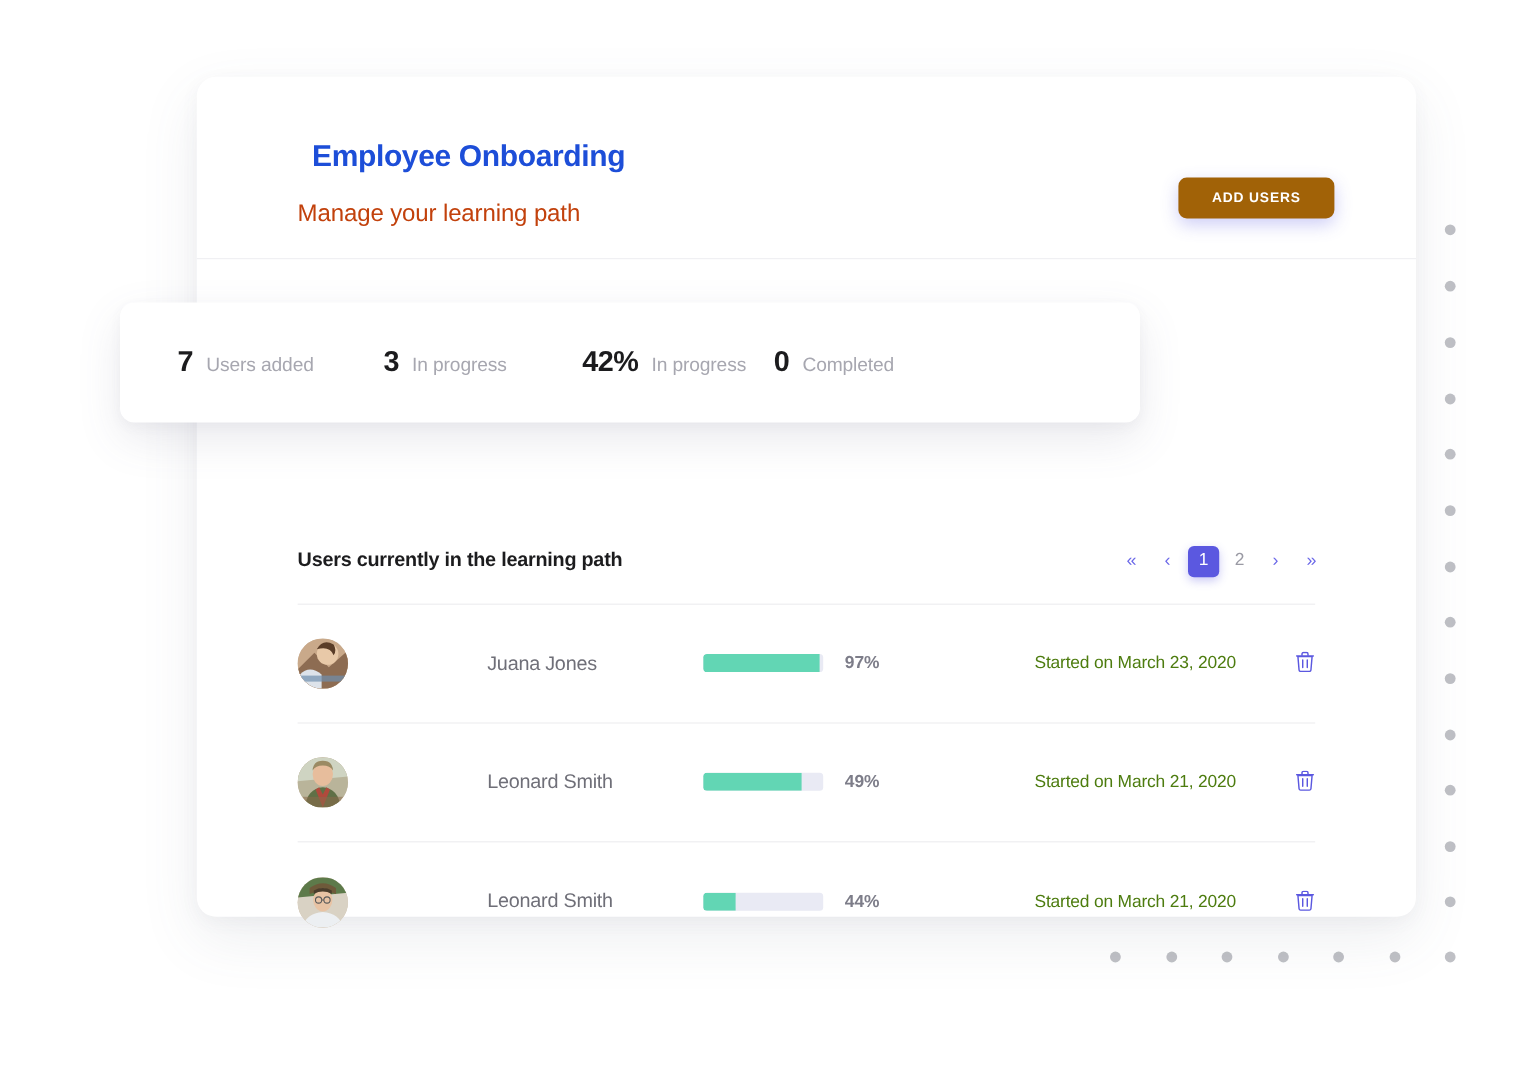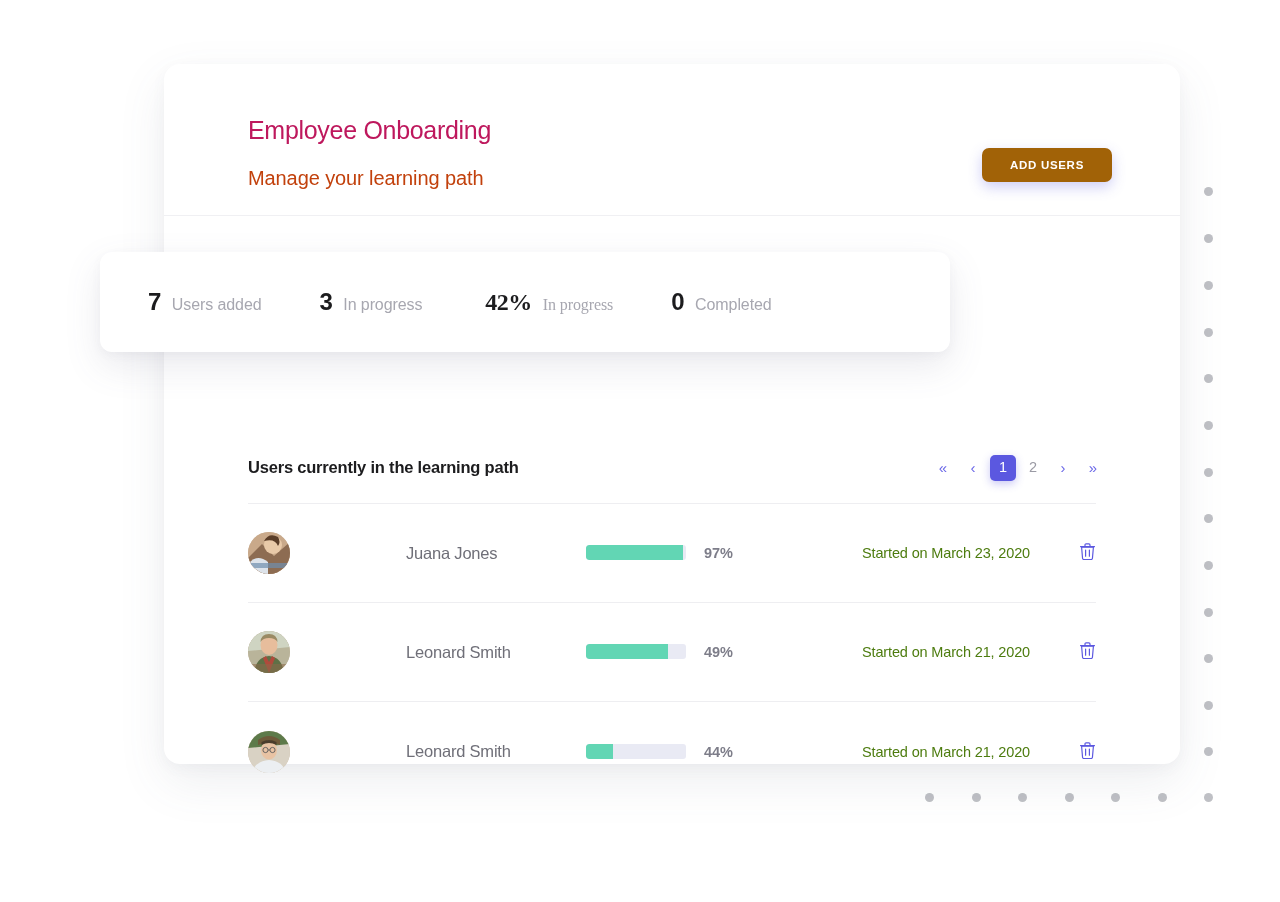--- a/index.html
+++ b/index.html
@@ -48,25 +48,25 @@
 
   
   .card-header {
     position: relative;
     height: 152px;
     border-bottom: 1px solid #f0f0f3;
     padding: 0 84px 0 84px;
   }
   .page-title {
     position: absolute;
-    left: 84px;
+    left: 96px;
     top: 52px;
     font-size: 25px;
-    font-weight: normal;
-    color: #be185d;
+    font-weight: bold;
+    color: #1d4ed8;
     letter-spacing: -0.3px;
   }
   .page-subtitle {
     position: absolute;
     left: 84px;
     top: 103px;
     font-size: 20px;
     color: #c2410c;
     letter-spacing: -0.1px;
   }
@@ -120,21 +120,21 @@
     letter-spacing: -0.5px;
   }
   .stat-label {
     font-size: 16px;
     color: #a7a7b0;
     margin-left: 11px;
     letter-spacing: -0.1px;
   }
   .stat-users-added   { margin-right: 58px; }
   .stat-in-progress   { margin-right: 63px; }
-  .stat-percent       { margin-right: 58px; font-family: Liberation Serif, serif; }
+  .stat-percent       { margin-right: 23px; }
 
   
   .list-section {
     position: absolute;
     left: 0;
     top: 368px;
     width: 100%;
     padding: 0 84px;
   }
   .list-header {

